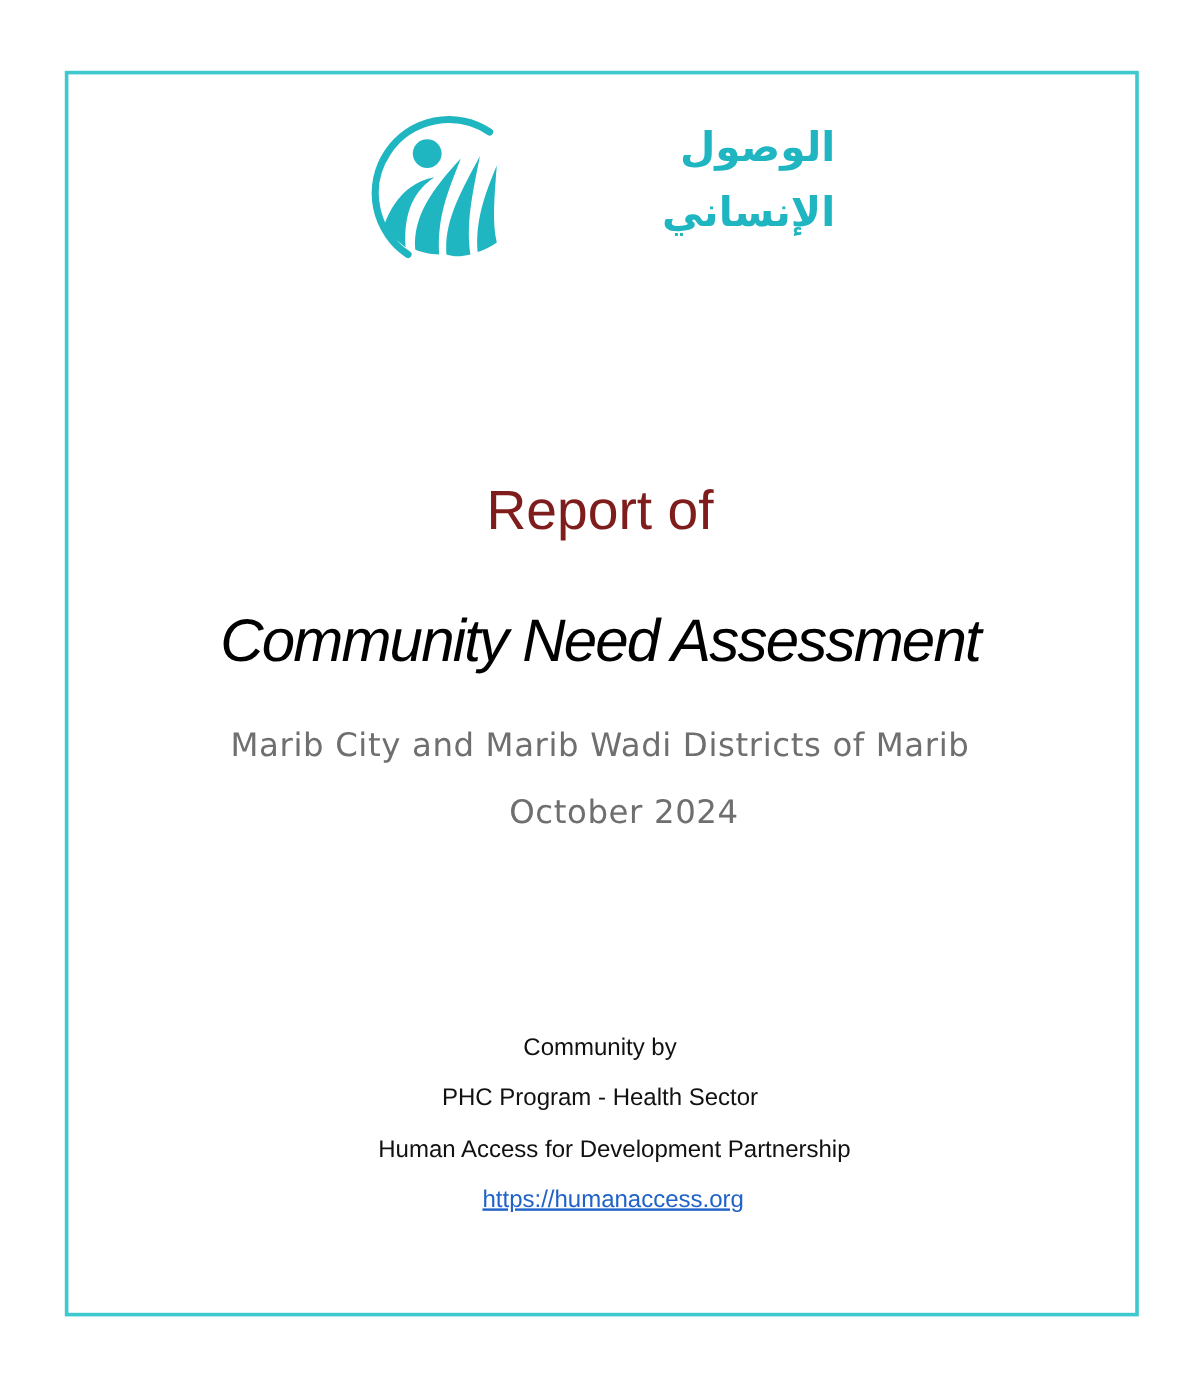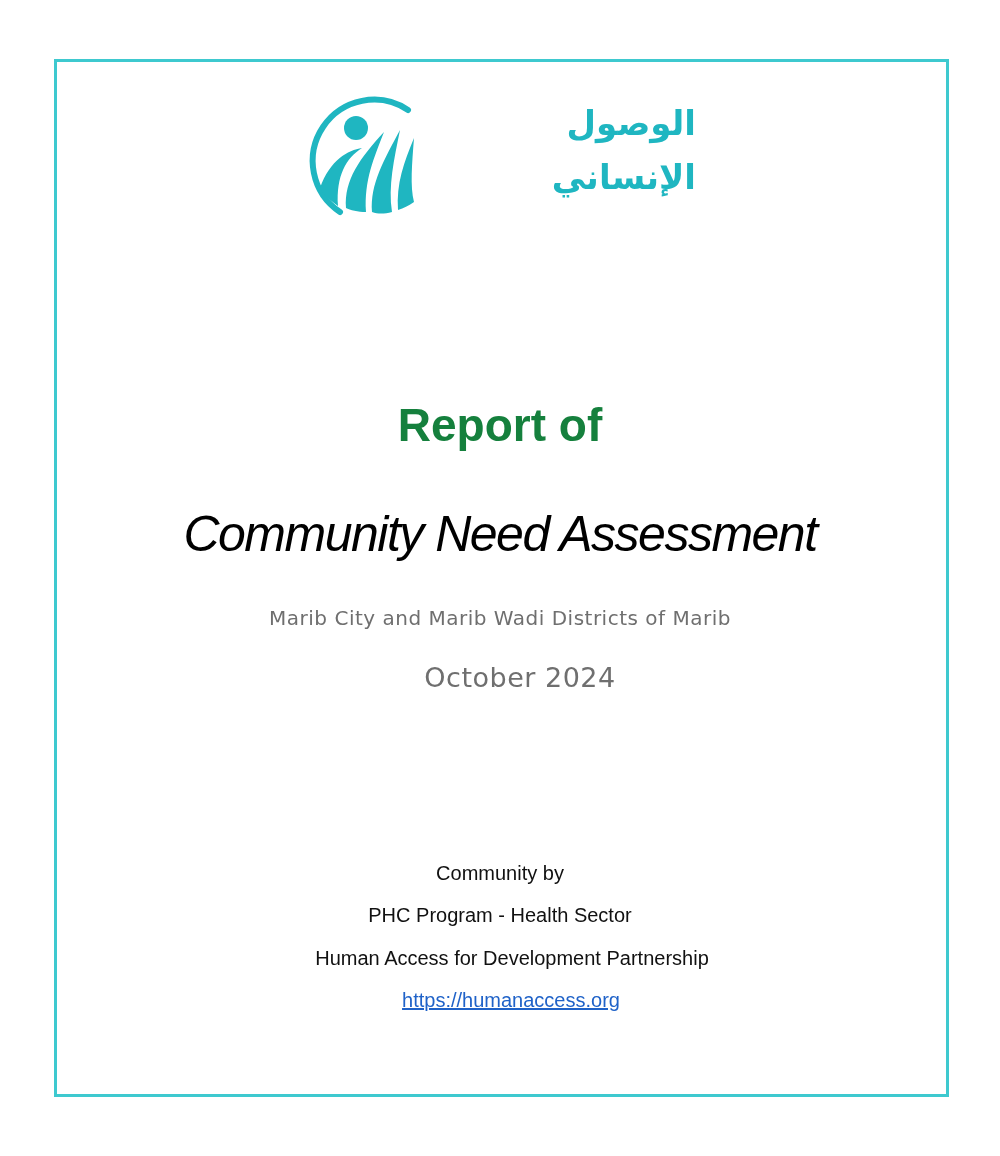--- a/index.html
+++ b/index.html
@@ -9,23 +9,23 @@
              border: 3px solid #3ec9cf; box-sizing: content-box; }
     .logo { position: absolute; left: 300px; top: 88px; width: 400px; height: 130px; }
     .logo-mark { position: absolute; left: 0; top: 0; width: 130px; height: 130px; }
     .logo-ar { position: absolute; left: 134px; top: 8px; width: 262px; text-align: right;
                font-family: "DejaVu Sans", sans-serif; font-weight: bold; font-size: 34px;
                color: #1fb6c1; direction: rtl; letter-spacing: 0; line-height: 54px; }
     .logo-en { position: absolute; left: 136px; top: 62px; font-family: "DejaVu Sans", sans-serif;
                font-weight: bold; font-size: 30px; color: #1fb6c1; letter-spacing: 0.5px;
                line-height: 36px; white-space: nowrap; }
     .center { position: absolute; left: 0; width: 1000px; text-align: center; white-space: nowrap; }
-    .report-of { top: 398px; font-size: 46px; color: #15803d; font-weight: 700; }
+    .report-of { top: 398px; font-size: 46px; color: #7f1d1d; font-weight: 400; }
     .title { top: 505px; font-size: 50px; color: #000000; letter-spacing: -1.5px; font-style: italic; }
-    .subtitle { top: 606px; font-family: "DejaVu Sans", sans-serif; font-size: 20px; color: #6f6f6f; letter-spacing: 0.5px; }
+    .subtitle { top: 606px; font-family: "DejaVu Sans", sans-serif; font-size: 27px; color: #6f6f6f; letter-spacing: 0.5px; }
     .date { top: 662px; font-family: "DejaVu Sans", sans-serif; font-size: 27px; color: #6f6f6f; letter-spacing: 0.5px; margin-left: 20px; }
     .small { font-size: 20px; color: #111111; }
     .conducted { top: 862px; }
     .program { top: 904px; }
     .org { top: 947px; padding-left: 12px; }
     .url { top: 989px; color: #1f62c8; text-decoration: underline; cursor: pointer; padding-left: 11px; }
   </style>
 </head>
 <body>
 

